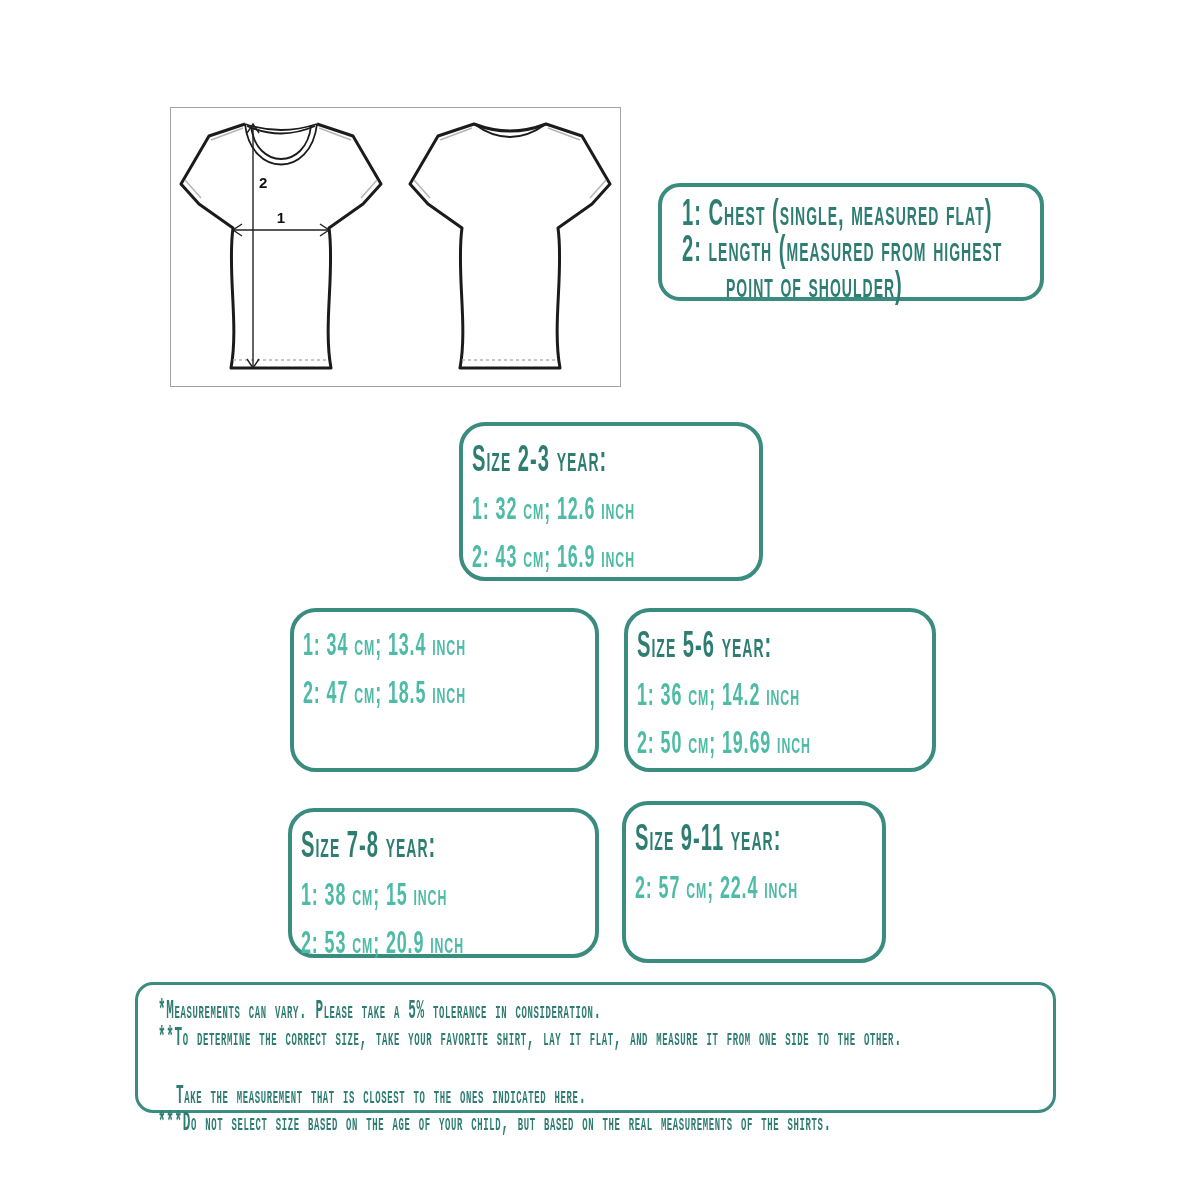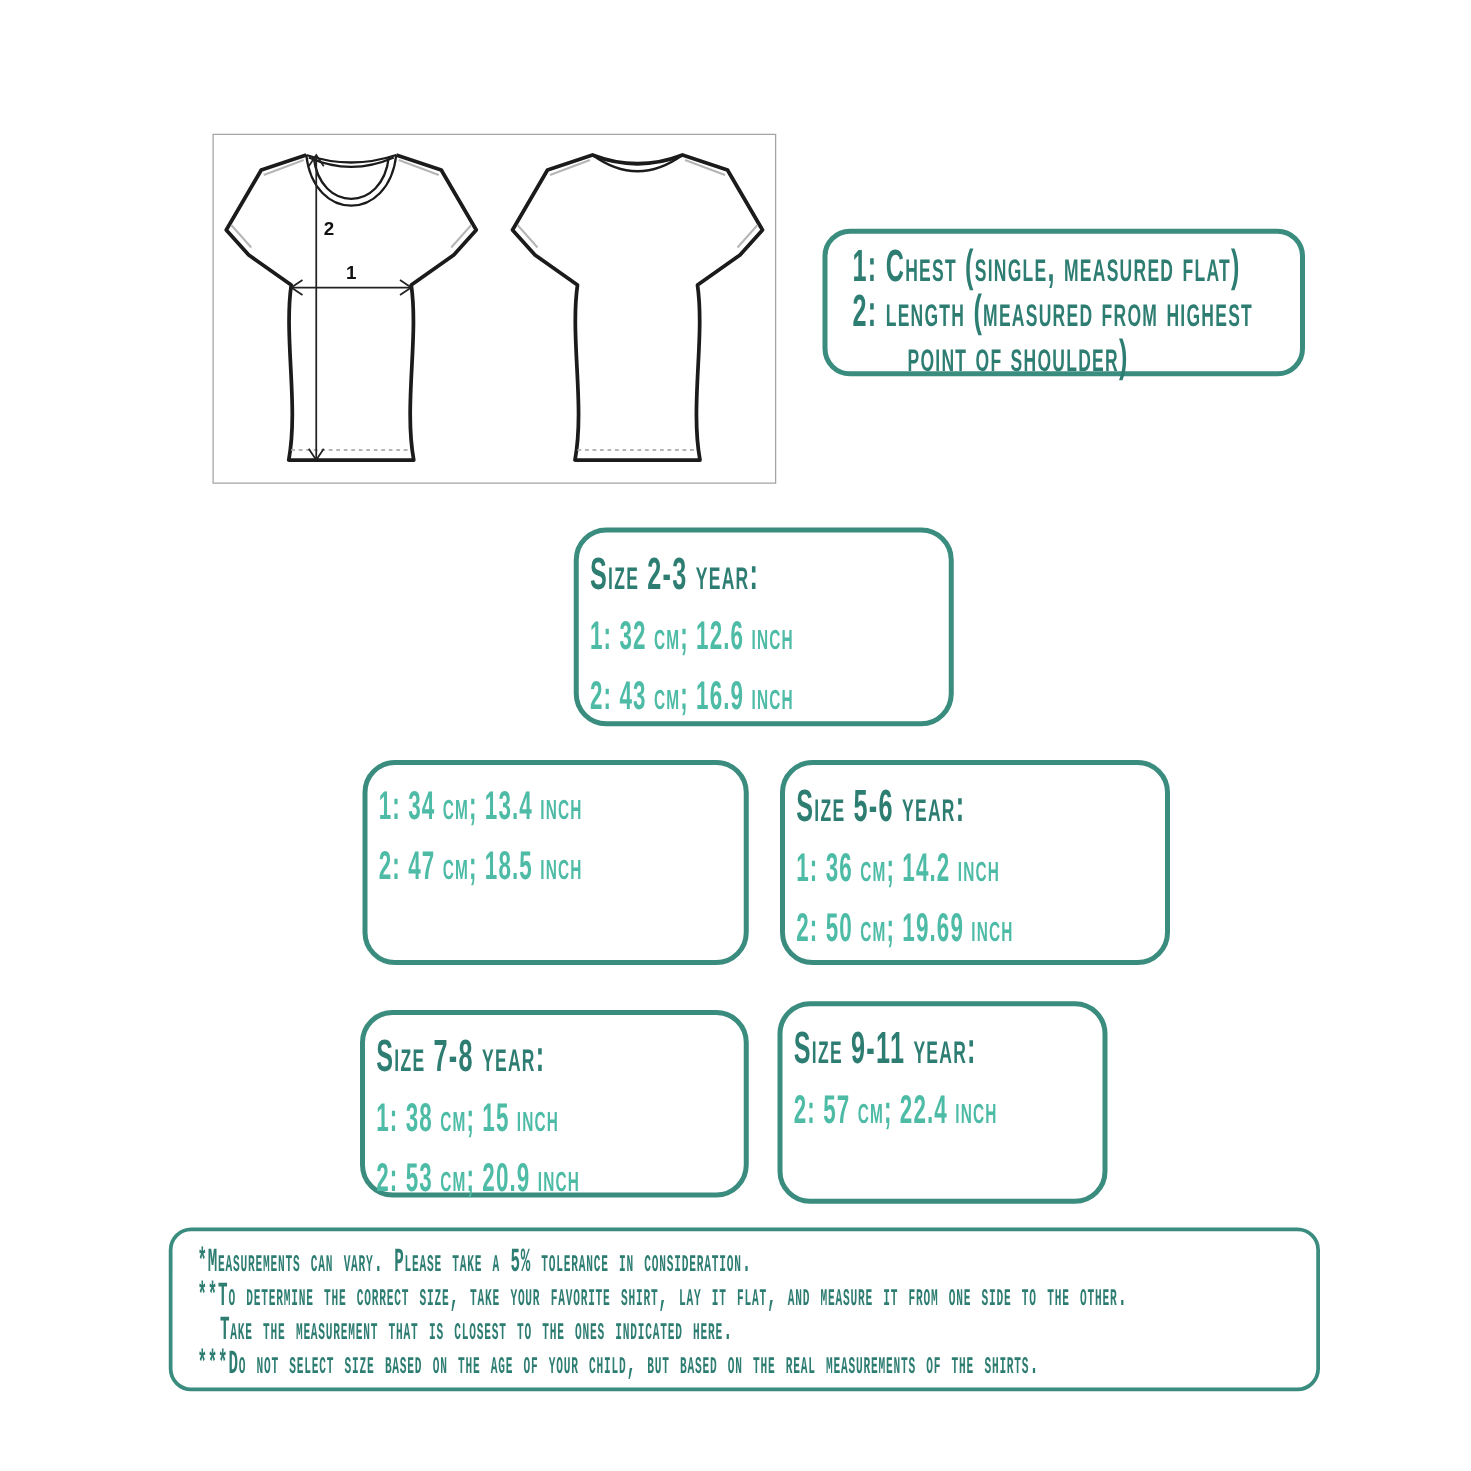--- a/index.html
+++ b/index.html
@@ -41,21 +41,21 @@
   .sizebox .row{height:48px;line-height:48px;font-size:32px;color:var(--text-light);}
   #size-2-3 {left:459px;top:422px;width:304px;height:159px;}
   #size-3-4 {left:290px;top:608px;width:309px;height:164px;}
   #size-5-6 {left:624px;top:608px;width:312px;height:164px;}
   #size-7-8 {left:288px;top:808px;width:311px;height:150px;}
   #size-9-11{left:622px;top:801px;width:264px;height:162px;}
 
   #notes{left:135px;top:982px;width:921px;height:131px;border-width:3px;border-radius:18px;padding:13px 0 0 20px;font-family:Liberation Mono, monospace;}
   #notes .line{height:27px;line-height:27px;font-size:27px;color:var(--text-dark);}
   #notes .line .squish{transform:scaleX(0.47);}
-  #notes .line.indent{padding-left:18px;}
+  #notes .line.indent{padding-left:18px;margin-top:31px;}
 </style>
 </head>
 <body>
 
 <div id="canvas">
 
   <div id="figure" class="abs">
     <svg width="449" height="278" viewBox="0 0 449 278">
 
       <g transform="translate(10,12)">

